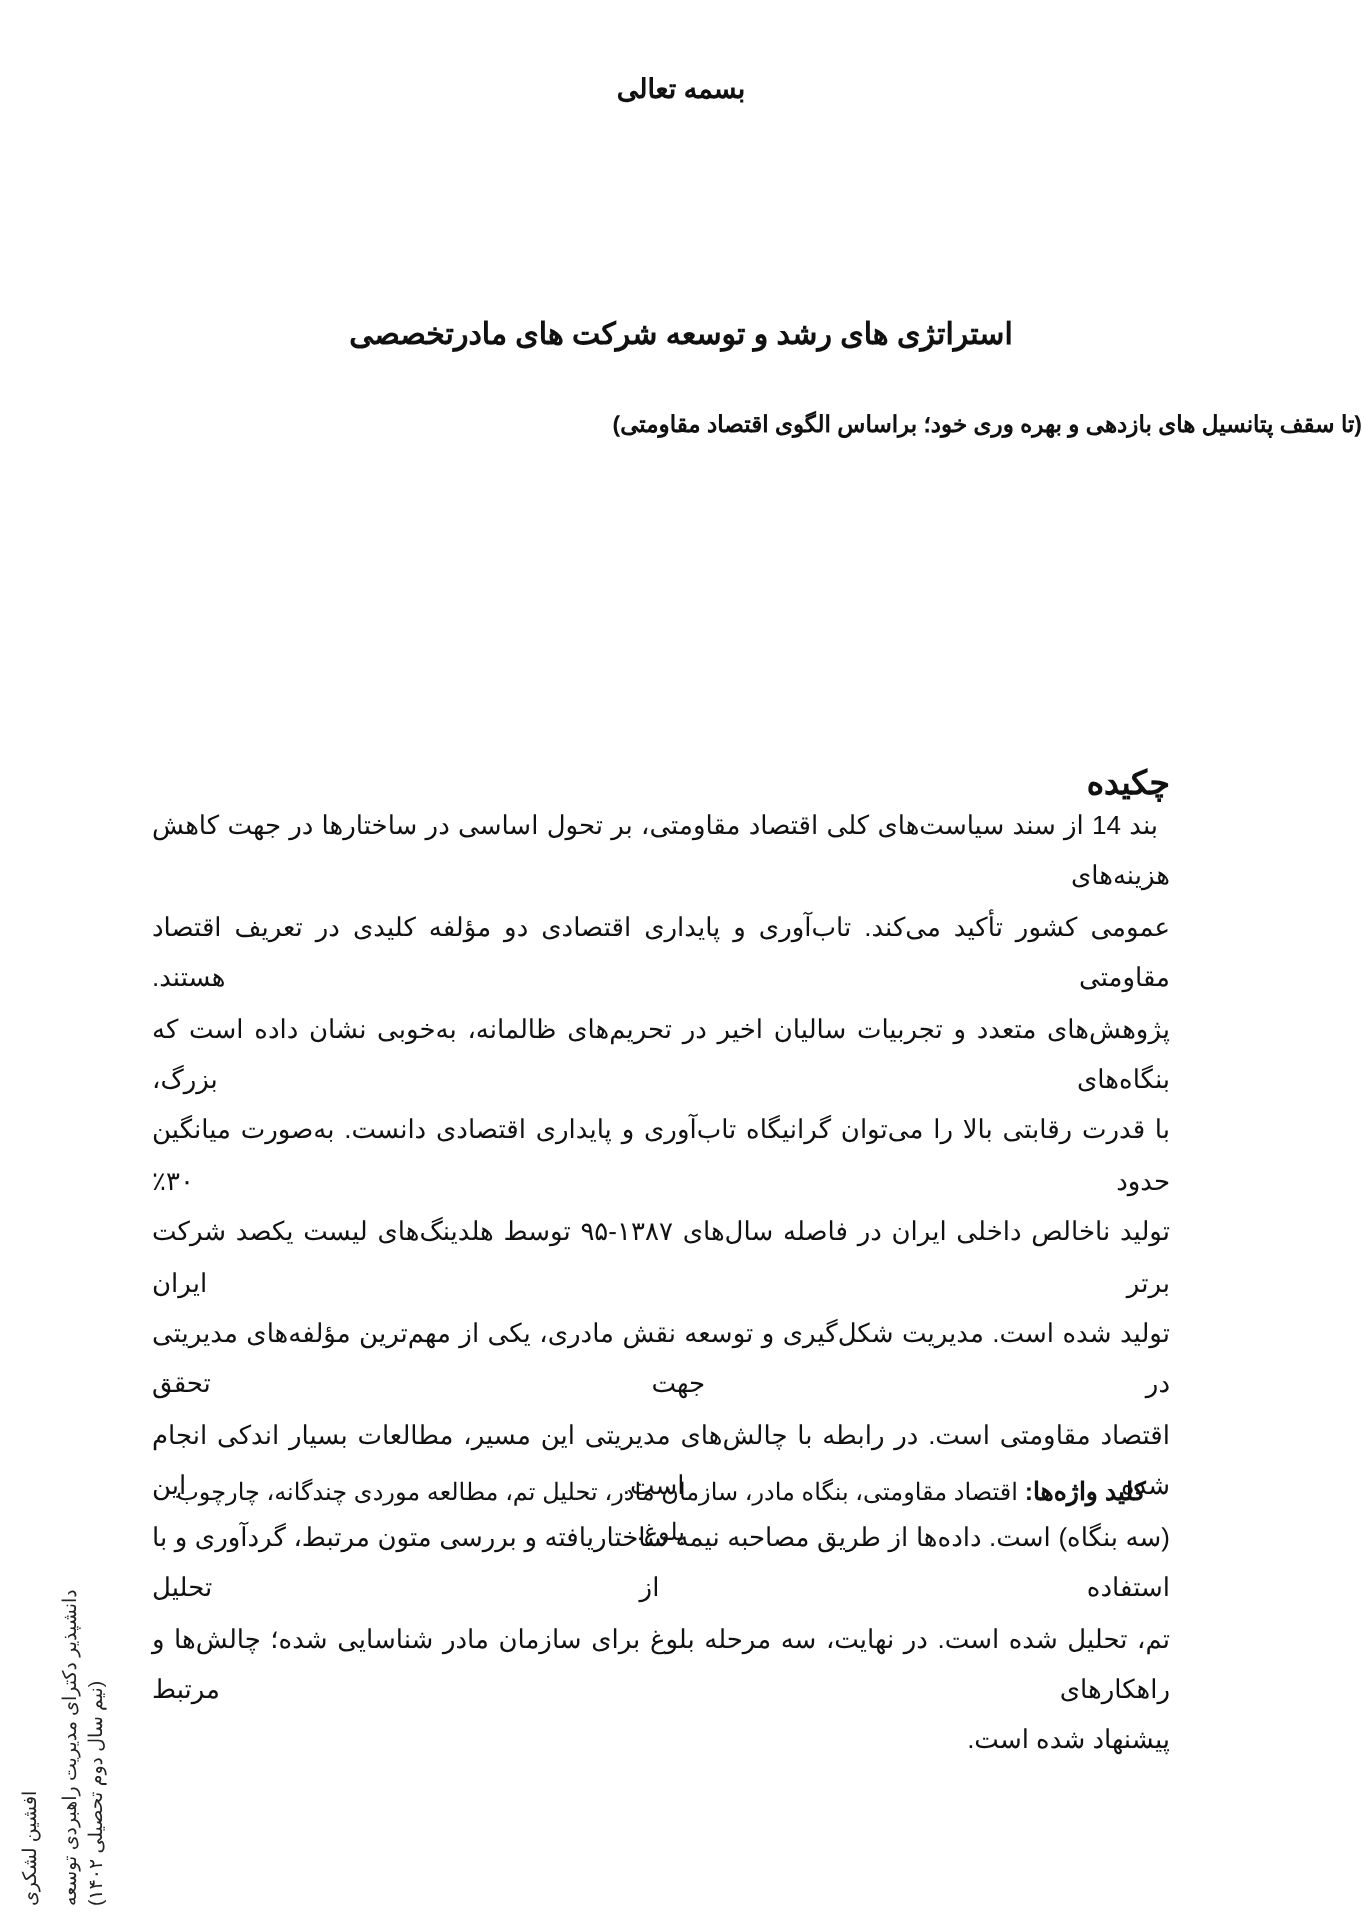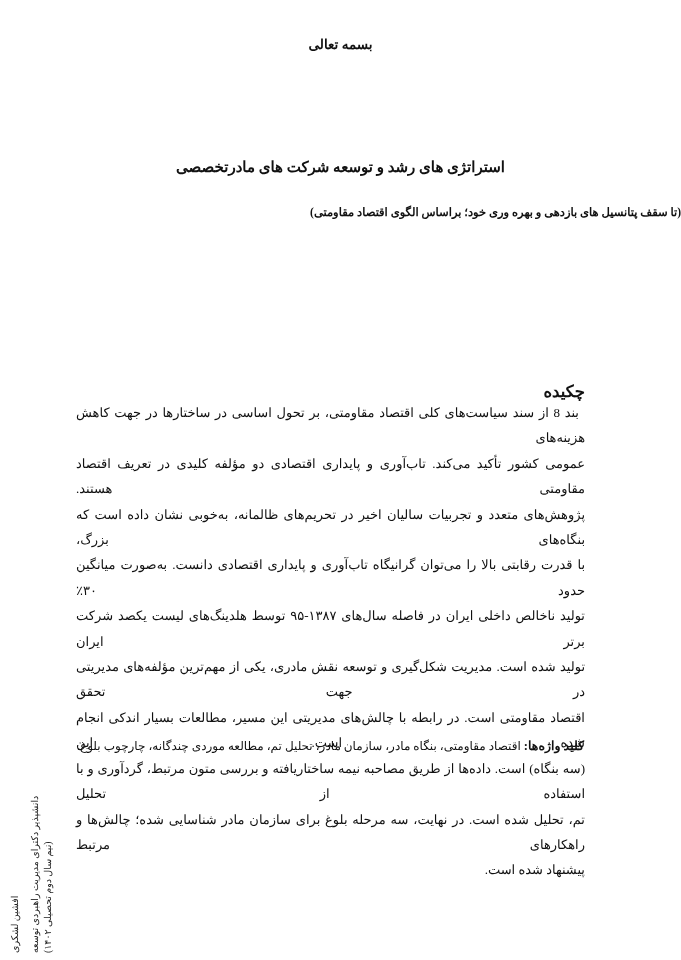--- a/index.html
+++ b/index.html
@@ -7,21 +7,21 @@
     padding: 0;
     background: #ffffff;
   }
   .page {
     position: relative;
     width: 681px;
     height: 960px;
     background: #ffffff;
     overflow: hidden;
     direction: rtl;
-    font-family: Liberation Serif, serif;
+    font-family: Liberation Sans, sans-serif;
     color: #111111;
   }
   .blessing {
     position: absolute;
     top: 36px;
     left: 0;
     width: 100%;
     text-align: center;
     font-weight: bold;
     font-size: 13.5px;
@@ -110,21 +110,21 @@
 
   <div class="blessing">بسمه تعالی</div>
 
   <div class="doc-title">استراتژی های رشد و توسعه شرکت های مادرتخصصی</div>
 
   <div class="doc-subtitle">(تا سقف پتانسیل های بازدهی و بهره وری خود؛ براساس الگوی اقتصاد مقاومتی)</div>
 
   <div class="abstract-heading">چکیده</div>
 
   <div class="abstract-body">
-    <div class="abs-line first">بند 8 از سند سیاست‌های کلی اقتصاد مقاومتی، بر تحول اساسی در ساختارها در جهت کاهش هزینه‌های</div>
+    <div class="abs-line first">بند 14 از سند سیاست‌های کلی اقتصاد مقاومتی، بر تحول اساسی در ساختارها در جهت کاهش هزینه‌های</div>
     <div class="abs-line">عمومی کشور تأکید می‌کند. تاب‌آوری و پایداری اقتصادی دو مؤلفه کلیدی در تعریف اقتصاد مقاومتی هستند.</div>
     <div class="abs-line">پژوهش‌های متعدد و تجربیات سالیان اخیر در تحریم‌های ظالمانه، به‌خوبی نشان داده است که بنگاه‌های بزرگ،</div>
     <div class="abs-line">با قدرت رقابتی بالا را می‌توان گرانیگاه تاب‌آوری و پایداری اقتصادی دانست. به‌صورت میانگین حدود ۳۰٪</div>
     <div class="abs-line">تولید ناخالص داخلی ایران در فاصله سال‌های ۱۳۸۷-۹۵ توسط هلدینگ‌های لیست یکصد شرکت برتر ایران</div>
     <div class="abs-line">تولید شده است. مدیریت شکل‌گیری و توسعه نقش مادری، یکی از مهم‌ترین مؤلفه‌های مدیریتی در جهت تحقق</div>
     <div class="abs-line">اقتصاد مقاومتی است. در رابطه با چالش‌های مدیریتی این مسیر، مطالعات بسیار اندکی انجام شده است. این</div>
     <div class="abs-line">(سه بنگاه) است. داده‌ها از طریق مصاحبه نیمه ساختاریافته و بررسی متون مرتبط، گردآوری و با استفاده از تحلیل</div>
     <div class="abs-line">تم، تحلیل شده است. در نهایت، سه مرحله بلوغ برای سازمان مادر شناسایی شده؛ چالش‌ها و راهکارهای مرتبط</div>
     <div class="abs-line last">پیشنهاد شده است.</div>
   </div>

